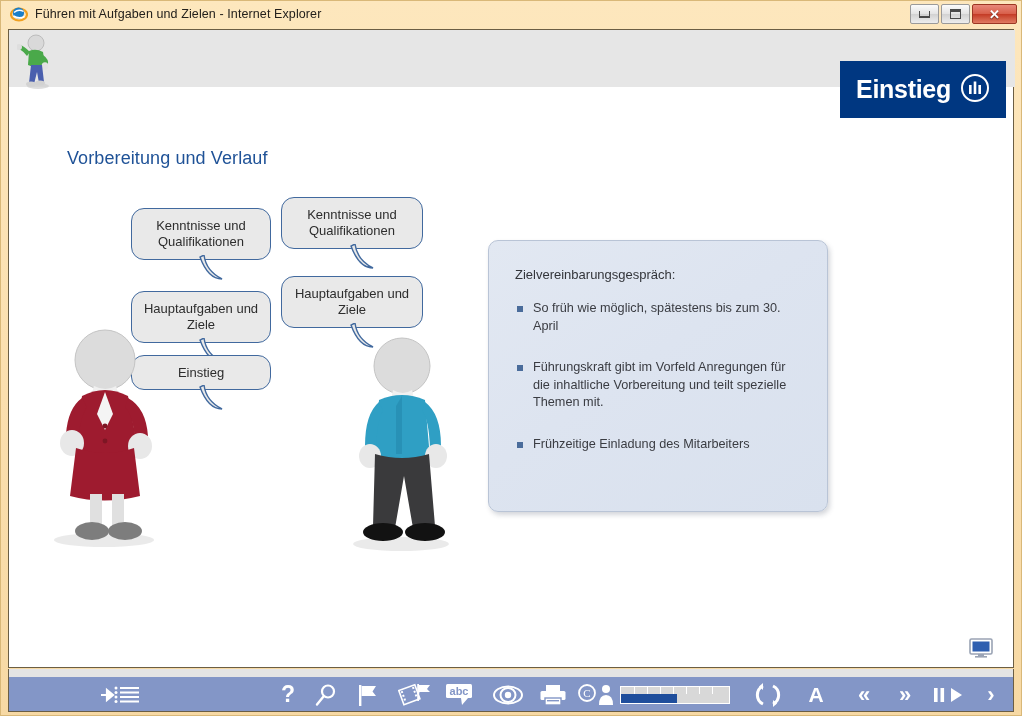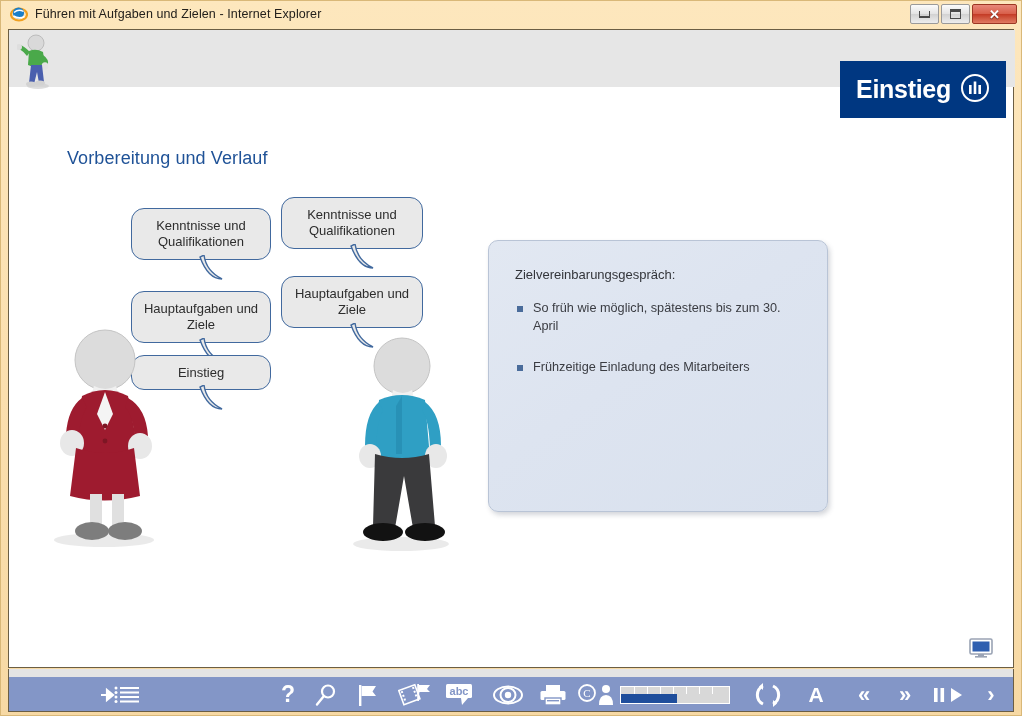--- a/index.html
+++ b/index.html
@@ -278,20 +278,24 @@
 
     <div class="infopanel">
       <div class="panel-head">Zielvereinbarungsgespräch:</div>
 
       <div class="panel-item">
         <span class="panel-bullet"></span>
         <span class="panel-text">So früh wie möglich, spätestens bis zum 30. April</span>
       </div>
       <div class="panel-item">
         <span class="panel-bullet"></span>
+        <span class="panel-text">Führungskraft gibt im Vorfeld Anregungen für die inhaltliche Vorbereitung und teilt spezielle Themen mit.</span>
+      </div>
+      <div class="panel-item">
+        <span class="panel-bullet"></span>
         <span class="panel-text">Frühzeitige Einladung des Mitarbeiters</span>
       </div>
     </div>
   </div>
 
   <span class="screen-icon">
     <svg width="24" height="20" viewBox="0 0 24 20">
       <rect x="1" y="1" width="22" height="15" rx="1.5" fill="none" stroke="#9aa3b4" stroke-width="1.6"></rect>
       <rect x="3.5" y="3.5" width="17" height="10" fill="#2f5fb0"></rect>
       <rect x="9" y="16" width="6" height="2" fill="#9aa3b4"></rect>

